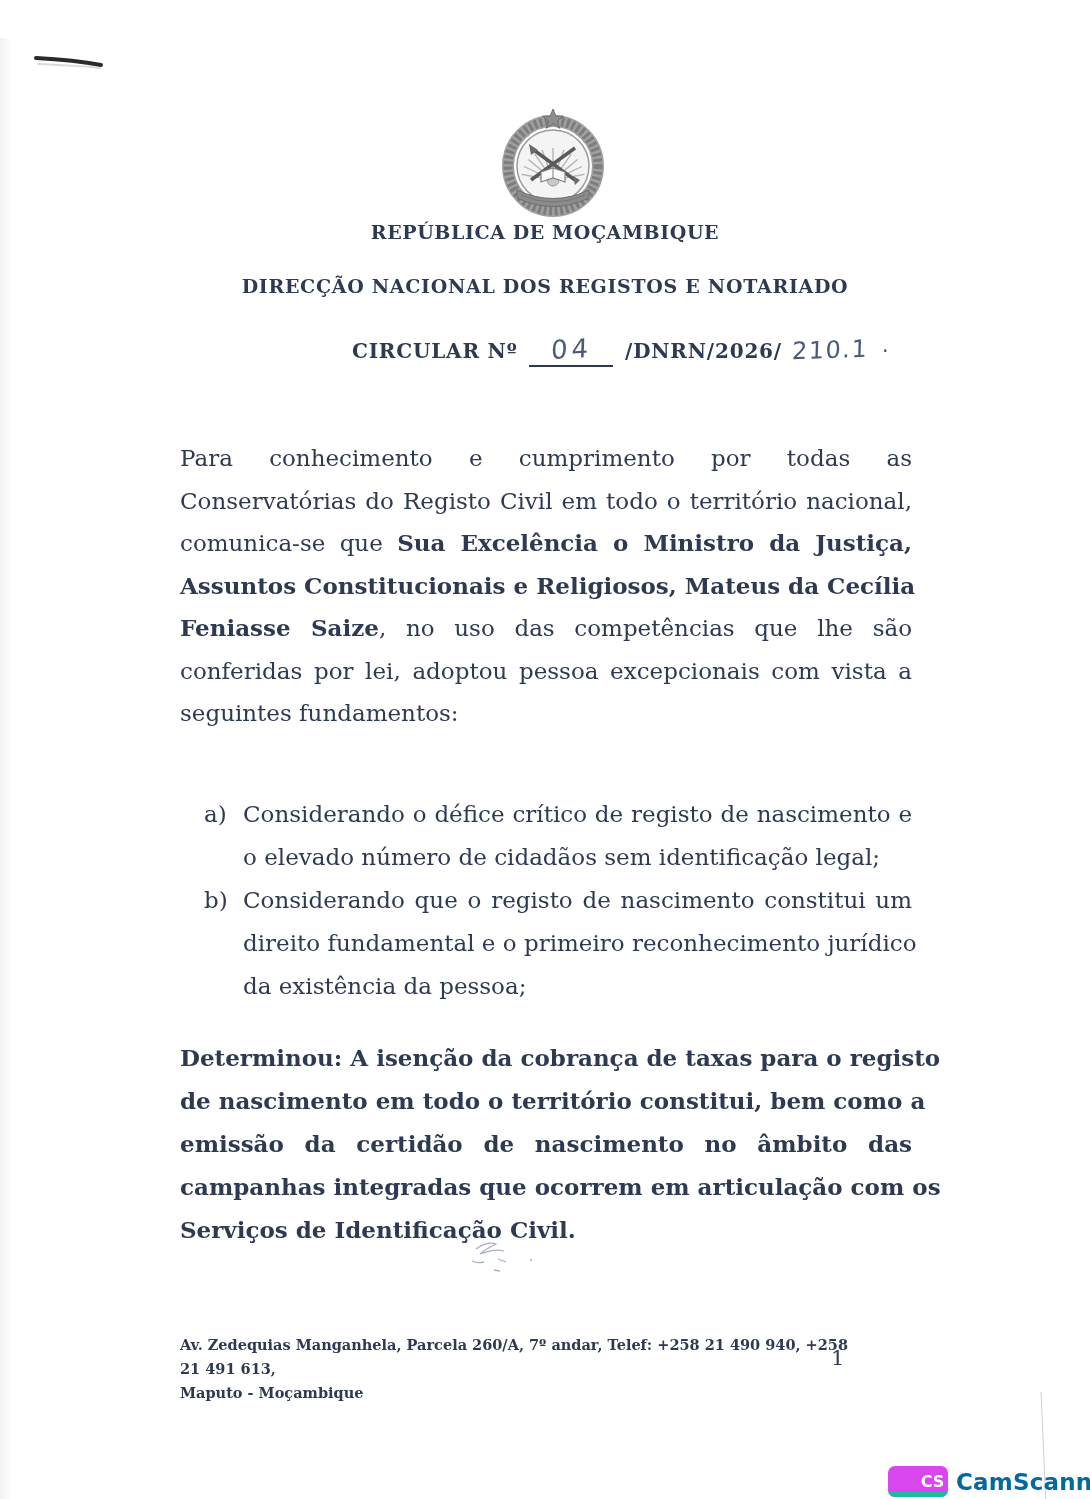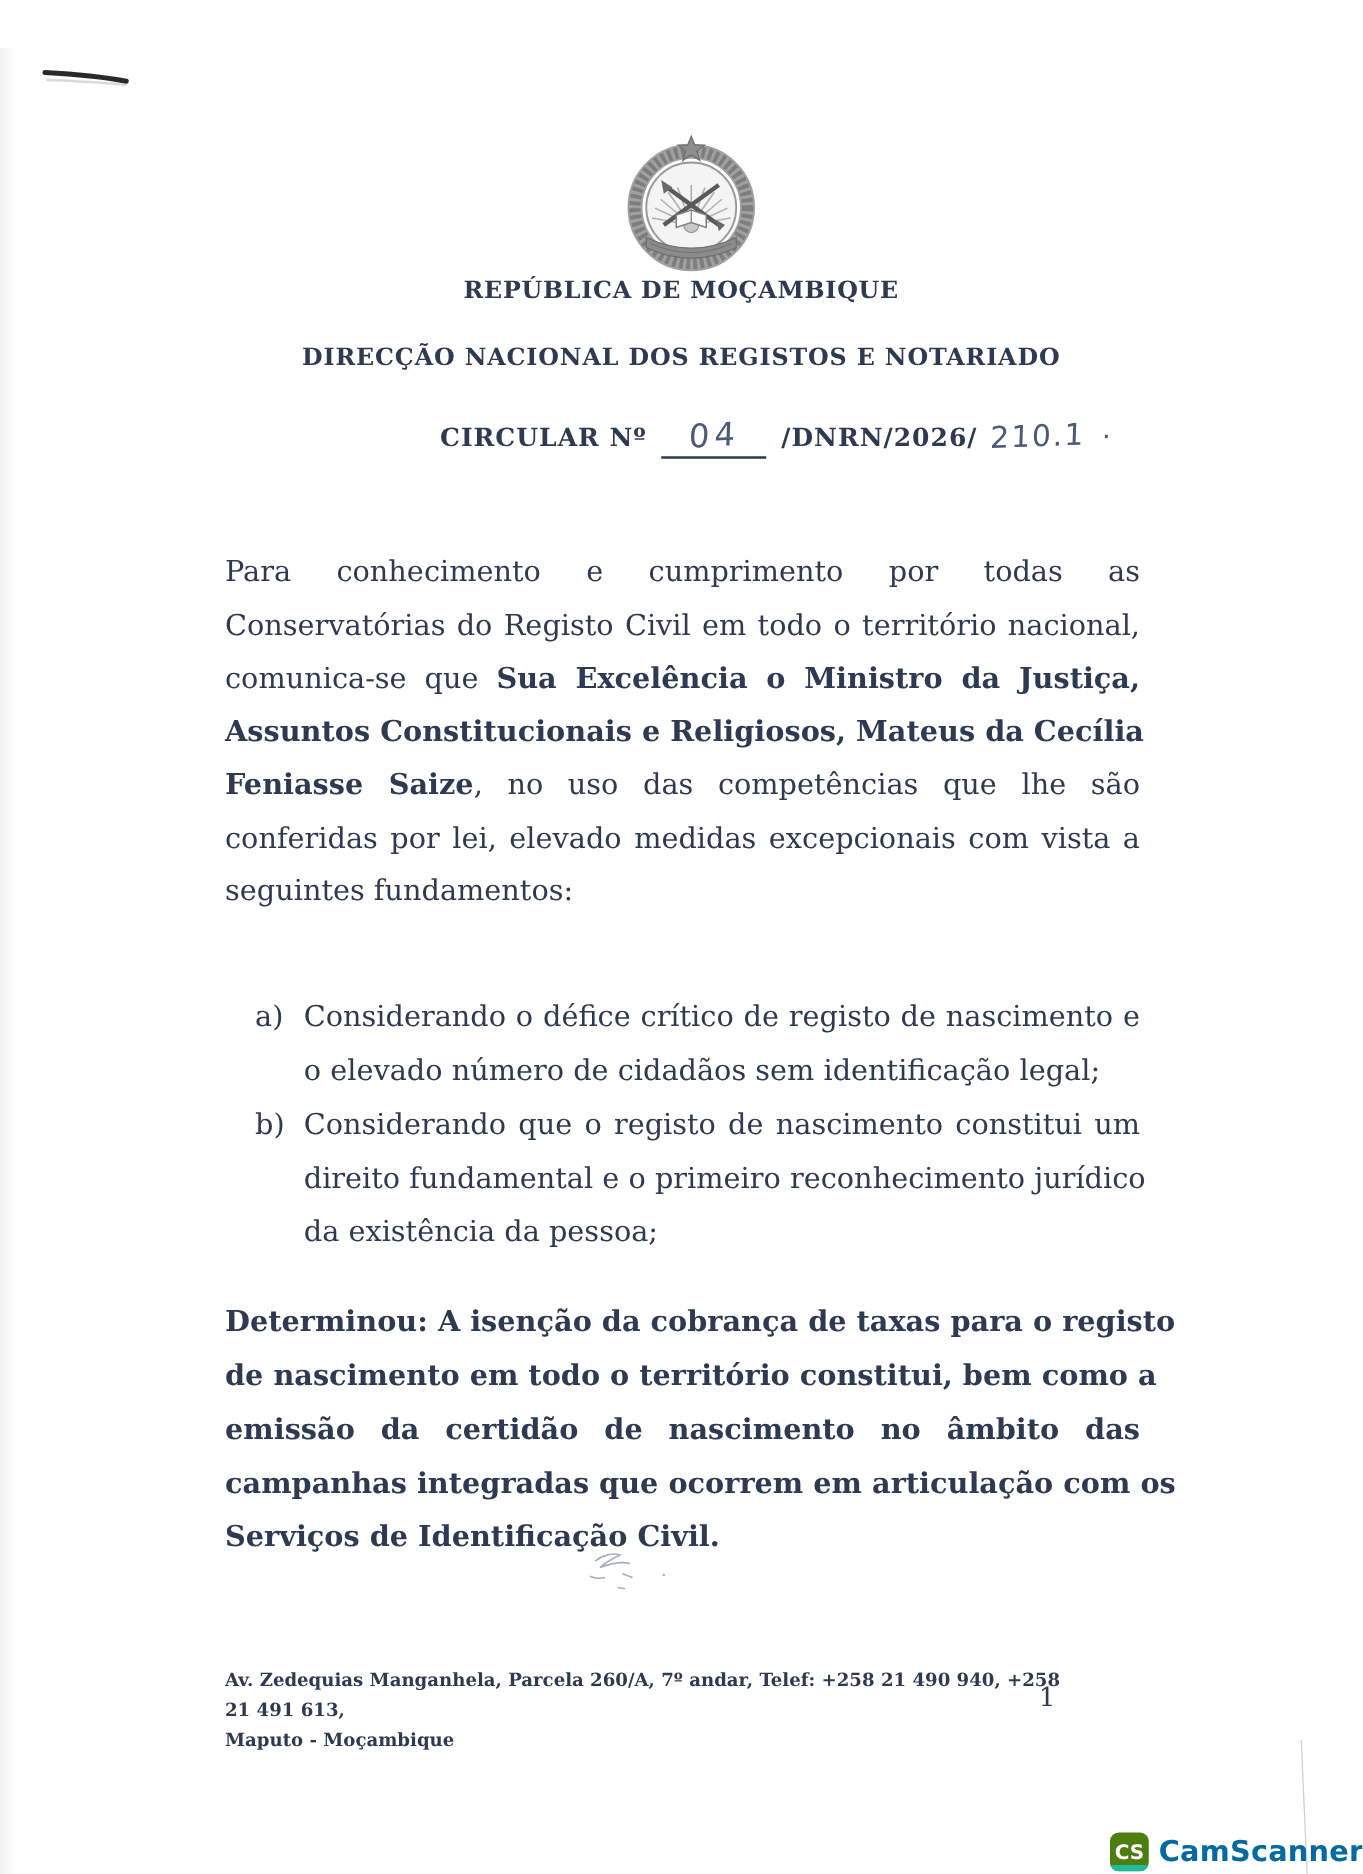--- a/index.html
+++ b/index.html
@@ -118,21 +118,21 @@
     <span class="hw hw-ref">210.1</span>
     <span class="hw hw-dot">·</span>
   </div>
 
   <div class="textblock para1">
       <div class="line"><span>Para conhecimento e cumprimento por todas as</span></div>
       <div class="line"><span>Conservatórias do Registo Civil em todo o território nacional,</span></div>
       <div class="line"><span>comunica-se que </span><span class="b">Sua Excelência o Ministro da Justiça,</span></div>
       <div class="line"><span class="b">Assuntos Constitucionais e Religiosos, Mateus da Cecília</span></div>
       <div class="line"><span class="b">Feniasse Saize</span><span>, no uso das competências que lhe são</span></div>
-      <div class="line"><span>conferidas por lei, elevado medidas excepcionais com vista a</span></div>
+      <div class="line"><span>conferidas por lei, adoptou pessoa excepcionais com vista a</span></div>
       <div class="line last"><span>seguintes fundamentos:</span></div>
     </div>
 
   <div class="textblock considerations">
     <div class="consideration">
       <div class="c-marker">a)</div>
       <div class="c-lines">
           <div class="line"><span>Considerando o défice crítico de registo de nascimento e</span></div>
           <div class="line last"><span>o elevado número de cidadãos sem identificação legal;</span></div>
         </div>
@@ -155,17 +155,17 @@
       <div class="line last"><span class="b">Serviços de Identificação Civil.</span></div>
     </div>
 
   <div class="footer">
     <div>Av. Zedequias Manganhela, Parcela 260/A, 7º andar, Telef: +258 21 490 940, +258 21 491 613,</div>
     <div>Maputo - Moçambique</div>
   </div>
   <div class="page-num">1</div>
 
   <div class="camscanner">
-    <span class="cs-badge" style="background: #4d7c0f;">CS</span>
+    <span class="cs-badge" style="background: #d946ef; padding-left: 29px;">CS</span>
     <span class="cs-name" style="color: #0369a1;"><span>CamScanner</span></span>
   </div>
 
 </div>
 
 </body></html>

